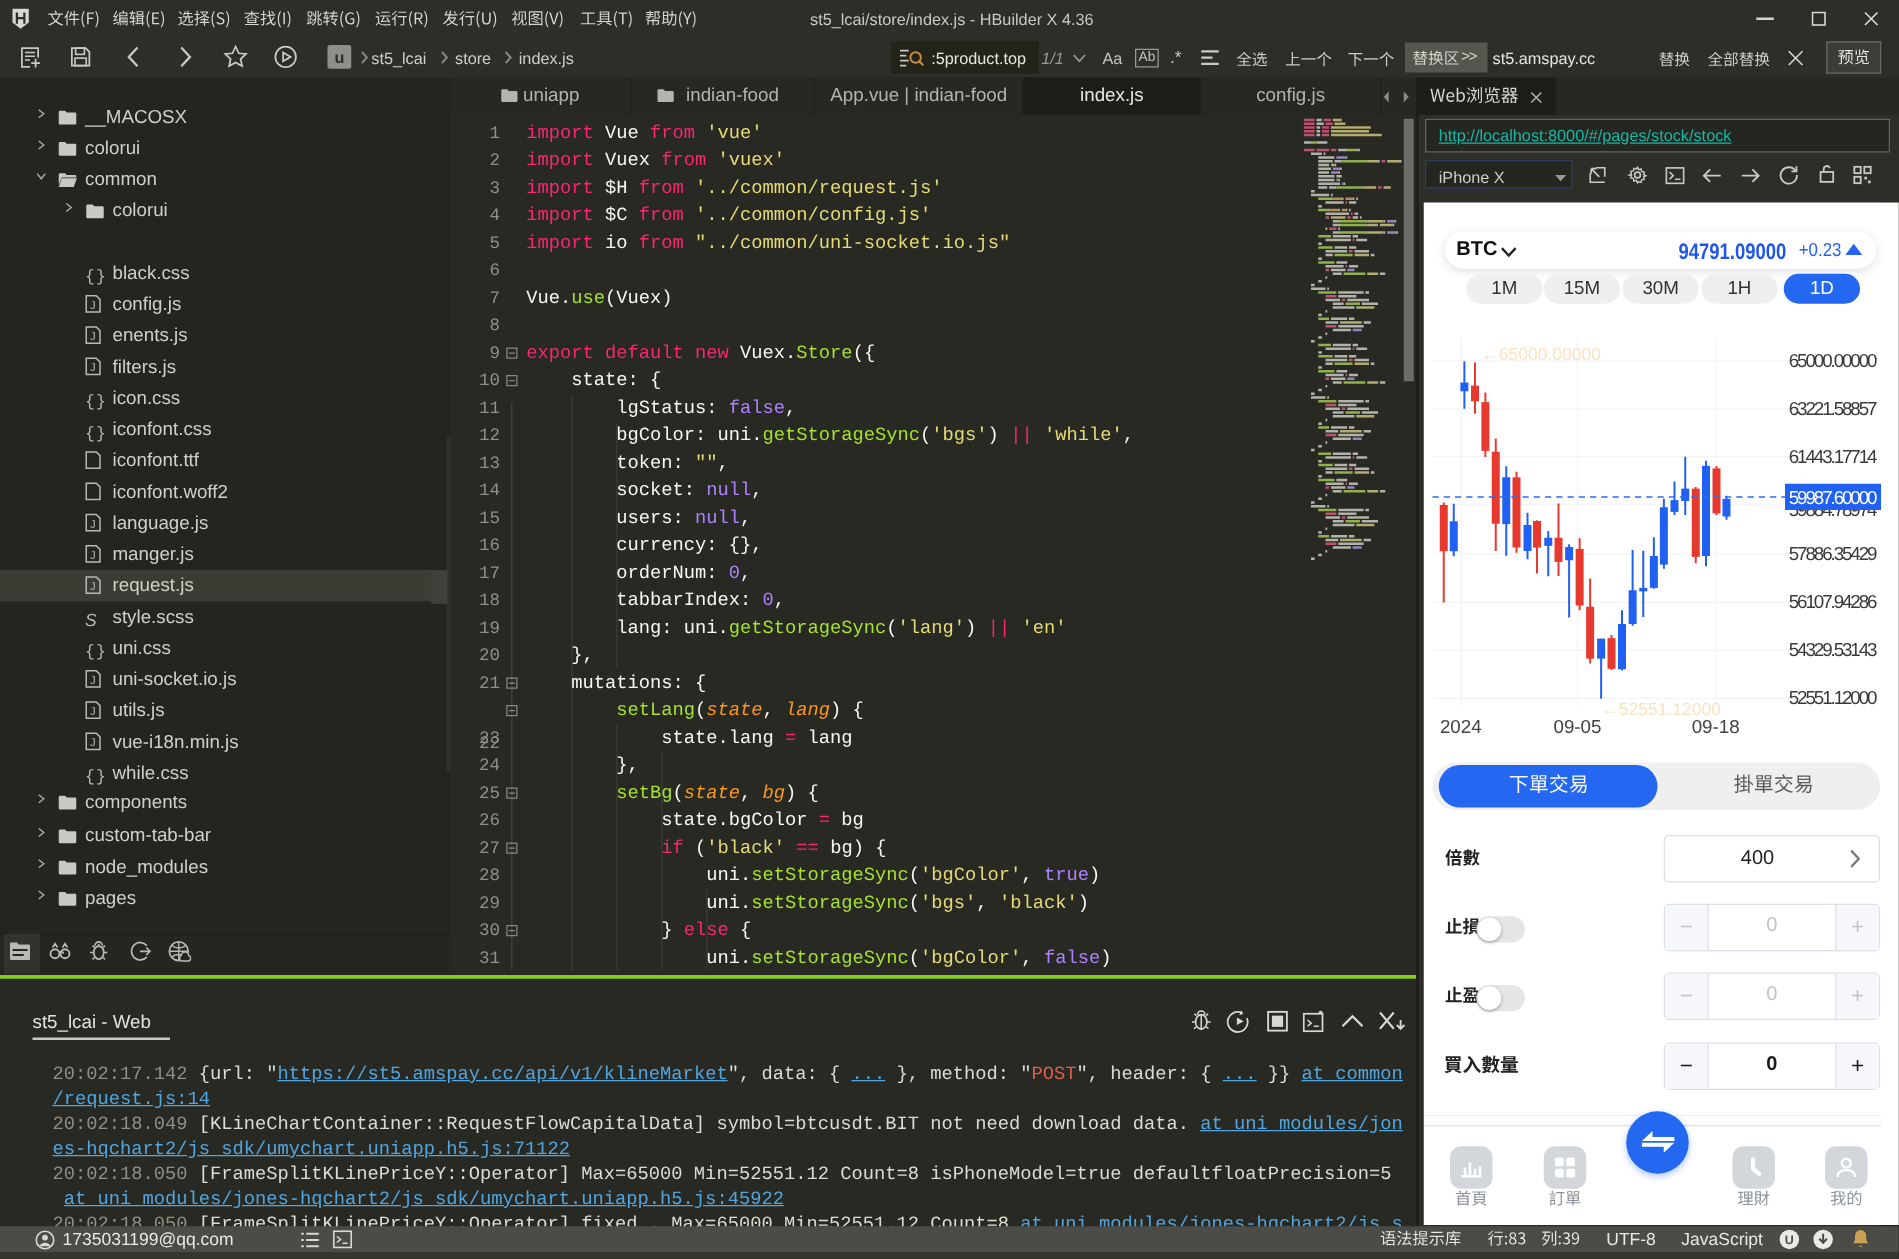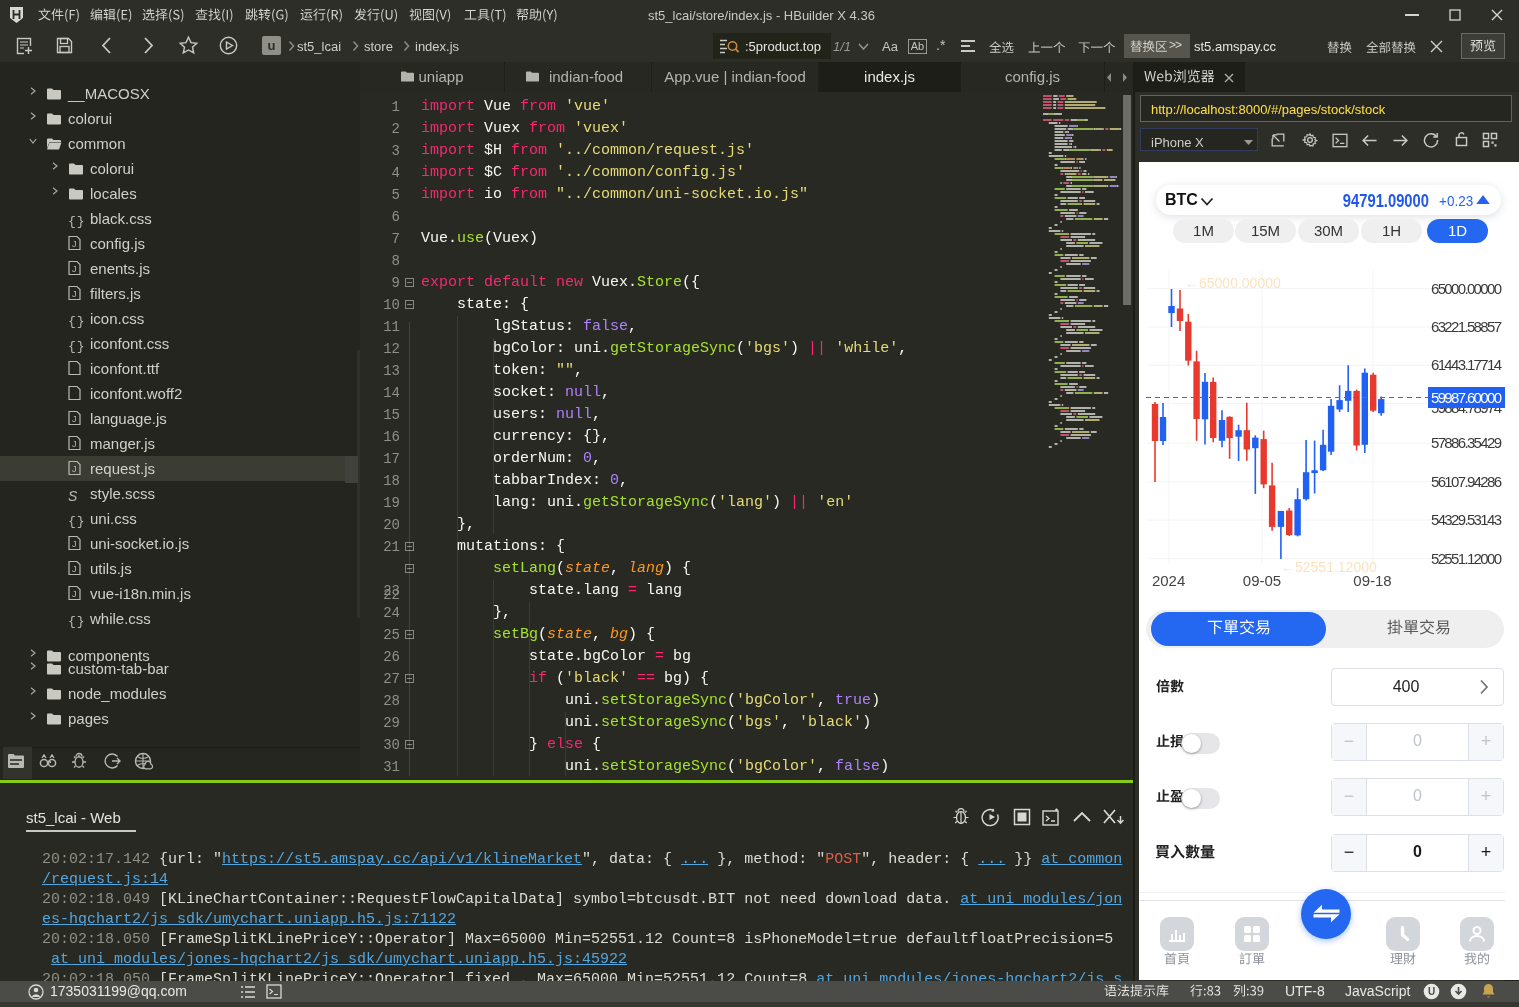--- a/index.html
+++ b/index.html
@@ -44,21 +44,21 @@
 #console { left:0; top:780px; width:1133px; height:201px; background:#282923; border-top:3px solid #84cc16; }
 #ctab { position:absolute; left:26px; top:26px; color:#e4e4de; font-size:15px; }
 #ctabline { position:absolute; left:26px; top:47px; width:110px; height:2px; background:#c8c8c2; }
 .clog { position:absolute; left:42px; width:1080px; height:20px; line-height:20px; font-family:"Liberation Mono", monospace; font-size:15px; color:#dcdcd3; white-space:pre; }
 .ts { color:#8f8f85; }
 .lnk { color:#52a6e0; text-decoration:underline; }
 .orng { color:#d95f4e; }
 
 #rightpanel { left:1133px; top:62px; width:386px; height:919px; background:#2d2e27; }
 #webtab { position:absolute; left:0; top:0; width:112px; height:30px; background:#1d1e17; color:#d8d8d2; font-size:15px; line-height:30px; }
-#urlbox { position:absolute; left:7px; top:33px; width:372px; height:27px; border:1px solid #62635c; background:#25261f; color:#fde047; line-height:25px; padding-left:10px; }
+#urlbox { position:absolute; left:7px; top:33px; width:372px; height:27px; border:1px solid #62635c; background:#25261f; color:#14b8a6; line-height:25px; padding-left:10px;text-decoration:underline; }
 #devbox { position:absolute; left:7px; top:66px; width:118px; height:23px; border:1px solid #333c5e; background:#25261f; color:#cfcfc8; line-height:25px; padding-left:10px; }
 #viewport { position:absolute; left:6px; top:100px; width:420px; height:818px; background:#ffffff; overflow:hidden; }
 .ricon { position:absolute; }
 
 .pill { position:absolute; height:24px; border-radius:12px; background:#efefef; color:#333; font-size:15px; text-align:center; line-height:24px; }
 .pill.on { background:#2468f2; color:#fff; }
 
 #statusbar { left:0; top:981px; width:1519px; height:21px; background:#4b4b47; color:#e8e8e4; font-size:14px; }
 #statusbot { left:0; top:1002px; width:1519px; height:5px; background:#35362f; }
 .stxt { position:absolute; top:2px; }
@@ -392,29 +392,20 @@
       </div>
       <div class="trow" style="top:94px;">
         <svg class="chev" style="left:51px" width="9" height="10" viewBox="0 0 9 10">
           <path d="M2 1l5 4-5 4" fill="none" stroke="#a8a8a0" stroke-width="1.5"></path>
         </svg>
         <svg style="position:absolute;top:6px;left:68px" width="16" height="14" viewBox="0 0 16 14">
           <path d="M1 2.5 Q1 1.5 2 1.5 L6 1.5 L7.5 3 L14 3 Q15 3 15 4 L15 11.5 Q15 12.5 14 12.5 L2 12.5 Q1 12.5 1 11.5 Z" fill="#c9c9c2"></path>
         </svg>
         <span class="lbl" style="left:90px">colorui</span>
       </div>
-      <div class="trow" style="top:119px;">
-        <svg class="chev" style="left:51px" width="9" height="10" viewBox="0 0 9 10">
-          <path d="M2 1l5 4-5 4" fill="none" stroke="#a8a8a0" stroke-width="1.5"></path>
-        </svg>
-        <svg style="position:absolute;top:6px;left:68px" width="16" height="14" viewBox="0 0 16 14">
-          <path d="M1 2.5 Q1 1.5 2 1.5 L6 1.5 L7.5 3 L14 3 Q15 3 15 4 L15 11.5 Q15 12.5 14 12.5 L2 12.5 Q1 12.5 1 11.5 Z" fill="#c9c9c2"></path>
-        </svg>
-        <span class="lbl" style="left:90px">locales</span>
-      </div>
       <div class="trow" style="top:144px;">
         <span style="position:absolute;top:3px;left:68px;color:#b9b9b2;font-size:13px;font-family:'Liberation Mono',monospace;letter-spacing:1px;">{}</span>
         <span class="lbl" style="left:90px">black.css</span>
       </div>
       <div class="trow" style="top:169px;">
         <svg style="position:absolute;top:4px;left:68px" width="13" height="16" viewBox="0 0 13 16">
           <path d="M1 1.5h8l3 3v10h-11z" fill="none" stroke="#b9b9b2" stroke-width="1.2"></path>
           <text x="4" y="12" fill="#b9b9b2" font-size="9" font-family="Liberation Sans">J</text>
         </svg>
         <span class="lbl" style="left:90px">config.js</span>
@@ -500,21 +491,21 @@
         <svg style="position:absolute;top:4px;left:68px" width="13" height="16" viewBox="0 0 13 16">
           <path d="M1 1.5h8l3 3v10h-11z" fill="none" stroke="#b9b9b2" stroke-width="1.2"></path>
           <text x="4" y="12" fill="#b9b9b2" font-size="9" font-family="Liberation Sans">J</text>
         </svg>
         <span class="lbl" style="left:90px">vue-i18n.min.js</span>
       </div>
       <div class="trow" style="top:544px;">
         <span style="position:absolute;top:3px;left:68px;color:#b9b9b2;font-size:13px;font-family:'Liberation Mono',monospace;letter-spacing:1px;">{}</span>
         <span class="lbl" style="left:90px">while.css</span>
       </div>
-      <div class="trow" style="top:581px;text-align:center;">
+      <div class="trow" style="top:567px;text-align:center;">
         <svg class="chev" style="left:29px" width="9" height="10" viewBox="0 0 9 10">
           <path d="M2 1l5 4-5 4" fill="none" stroke="#a8a8a0" stroke-width="1.5"></path>
         </svg>
         <svg style="position:absolute;top:6px;left:46px" width="16" height="14" viewBox="0 0 16 14">
           <path d="M1 2.5 Q1 1.5 2 1.5 L6 1.5 L7.5 3 L14 3 Q15 3 15 4 L15 11.5 Q15 12.5 14 12.5 L2 12.5 Q1 12.5 1 11.5 Z" fill="#c9c9c2"></path>
         </svg>
         <span class="lbl" style="left:68px">components</span>
       </div>
       <div class="trow" style="top:594px;">
         <svg class="chev" style="left:29px" width="9" height="10" viewBox="0 0 9 10">

